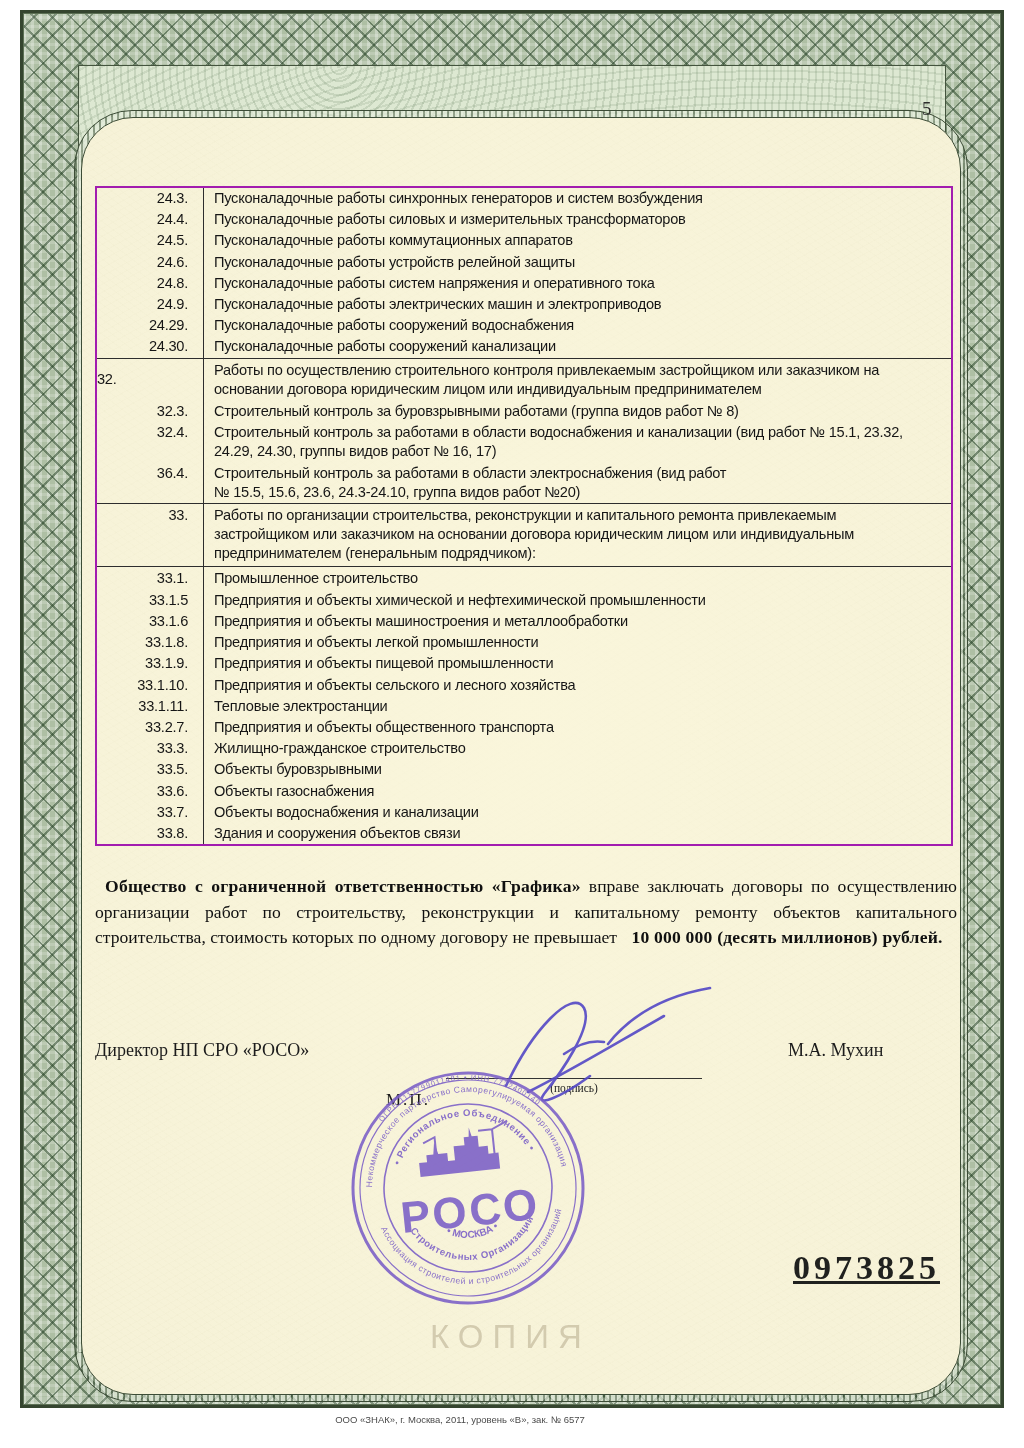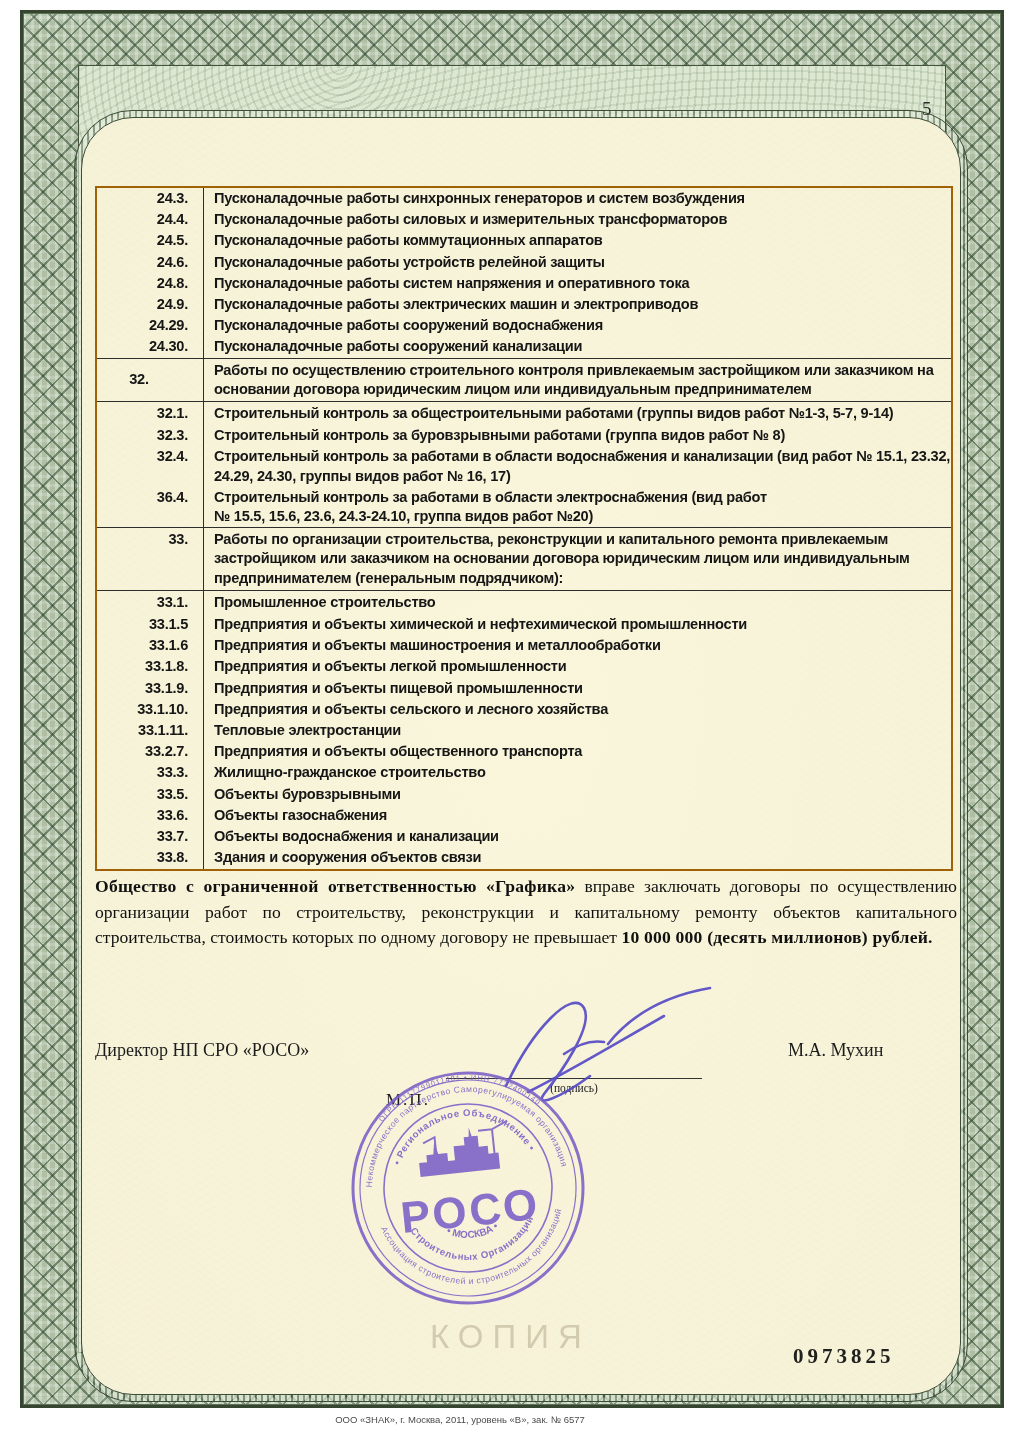--- a/index.html
+++ b/index.html
@@ -29,41 +29,41 @@
         background:
           radial-gradient(ellipse at 50% 46%, rgba(250,246,219,.95), rgba(245,241,214,.65)),
           repeating-linear-gradient(37deg, rgba(150,160,90,.08) 0 1px, transparent 1px 6px),
           repeating-linear-gradient(-29deg, rgba(165,150,95,.08) 0 1px, transparent 1px 7px),
           #f7f3da;}
   .pagenum{position:absolute;left:922px;top:98px;font-size:19px;color:#2d2d2d;letter-spacing:1px;}
   
   table.works{position:absolute;left:95px;top:186px;width:858px;border-collapse:collapse;
         font-family:"Liberation Sans", sans-serif;font-size:14.6px;letter-spacing:-0.25px;
         color:#161616;}
-  table.works{border:2px solid #a16207;font-weight:bold;}
+  table.works{border:2px solid #a21caf;}
   table.works td{vertical-align:top;padding:1px 0;line-height:19.2px;}
   table.works td.num{width:84px;text-align:right;padding-right:15px;border-right:1.2px solid #2d2d2d;
         white-space:nowrap;}
-  table.works td.num.vcenter{vertical-align:middle;text-align:center;padding-right:22px;}
+  table.works td.num.vcenter{vertical-align:middle;text-align:left;padding-right:22px;}
   table.works td.txt{padding-left:10px;}
   table.works tr.sep td{border-top:1.2px solid #2d2d2d;padding-top:2px;padding-bottom:2px;}
   
   .para{position:absolute;left:95px;top:874px;width:862px;font-size:17.6px;line-height:25.6px;
         text-align:justify;color:#101010;}
-  .para b{letter-spacing:.2px;}
+  .para b{letter-spacing:.2px;margin-left:10px;}
   
   .sig-label{position:absolute;left:95px;top:1040px;font-size:18px;}
   .sig-name{position:absolute;left:788px;top:1040px;font-size:18px;}
   .sig-line{position:absolute;left:446px;top:1042px;width:256px;height:36px;border-bottom:1.4px solid #333;}
   .sig-caption{position:absolute;left:446px;top:1082px;width:256px;text-align:center;font-size:11.5px;color:#222;}
   .seal-mark{position:absolute;left:386px;top:1090px;font-size:17px;letter-spacing:2px;color:#1a1a1a;}
   .signature-svg{position:absolute;left:468px;top:982px;}
   .stamp-svg{position:absolute;left:348px;top:1068px;transform:rotate(-6deg);opacity:.88;}
   
-  .serial{position:absolute;left:793px;top:1344px;font-size:21px;font-weight:bold;letter-spacing:4px;color:#20211f;}
+  .serial{position:absolute;left:793px;top:1249px;font-size:34px;font-weight:bold;letter-spacing:4px;color:#20211f;text-decoration:underline;}
   .watermark{position:absolute;left:430px;top:1318px;font-family:"Liberation Sans",sans-serif;
         font-size:33px;font-weight:normal;letter-spacing:9px;color:rgba(168,153,104,.48);
         text-shadow:0 0 1px rgba(255,255,255,.6);}
   .printline{position:absolute;left:0;top:1414px;width:920px;text-align:center;
         font-family:"Liberation Sans",sans-serif;font-size:9.5px;color:#4a4a4a;}
 </style>
 </head>
 <body>
 
 <div class="page">
@@ -124,26 +124,20 @@
           <td class="num">24.30.</td>
           <td class="txt">
             <div>Пусконаладочные работы сооружений канализации</div>
           </td>
         </tr>
         <tr class="sep">
           <td class="num vcenter">32.</td>
           <td class="txt">
             <div>Работы по осуществлению строительного контроля привлекаемым застройщиком или заказчиком на</div>
             <div>основании договора юридическим лицом или индивидуальным предпринимателем</div>
-          </td>
-        </tr>
-        <tr class="sep">
-          <td class="num">32.1.</td>
-          <td class="txt">
-            <div>Строительный контроль за общестроительными работами (группы видов работ №1-3, 5-7, 9-14)</div>
           </td>
         </tr>
         <tr>
           <td class="num">32.3.</td>
           <td class="txt">
             <div>Строительный контроль за буровзрывными работами (группа видов работ № 8)</div>
           </td>
         </tr>
         <tr>
           <td class="num">32.4.</td>

